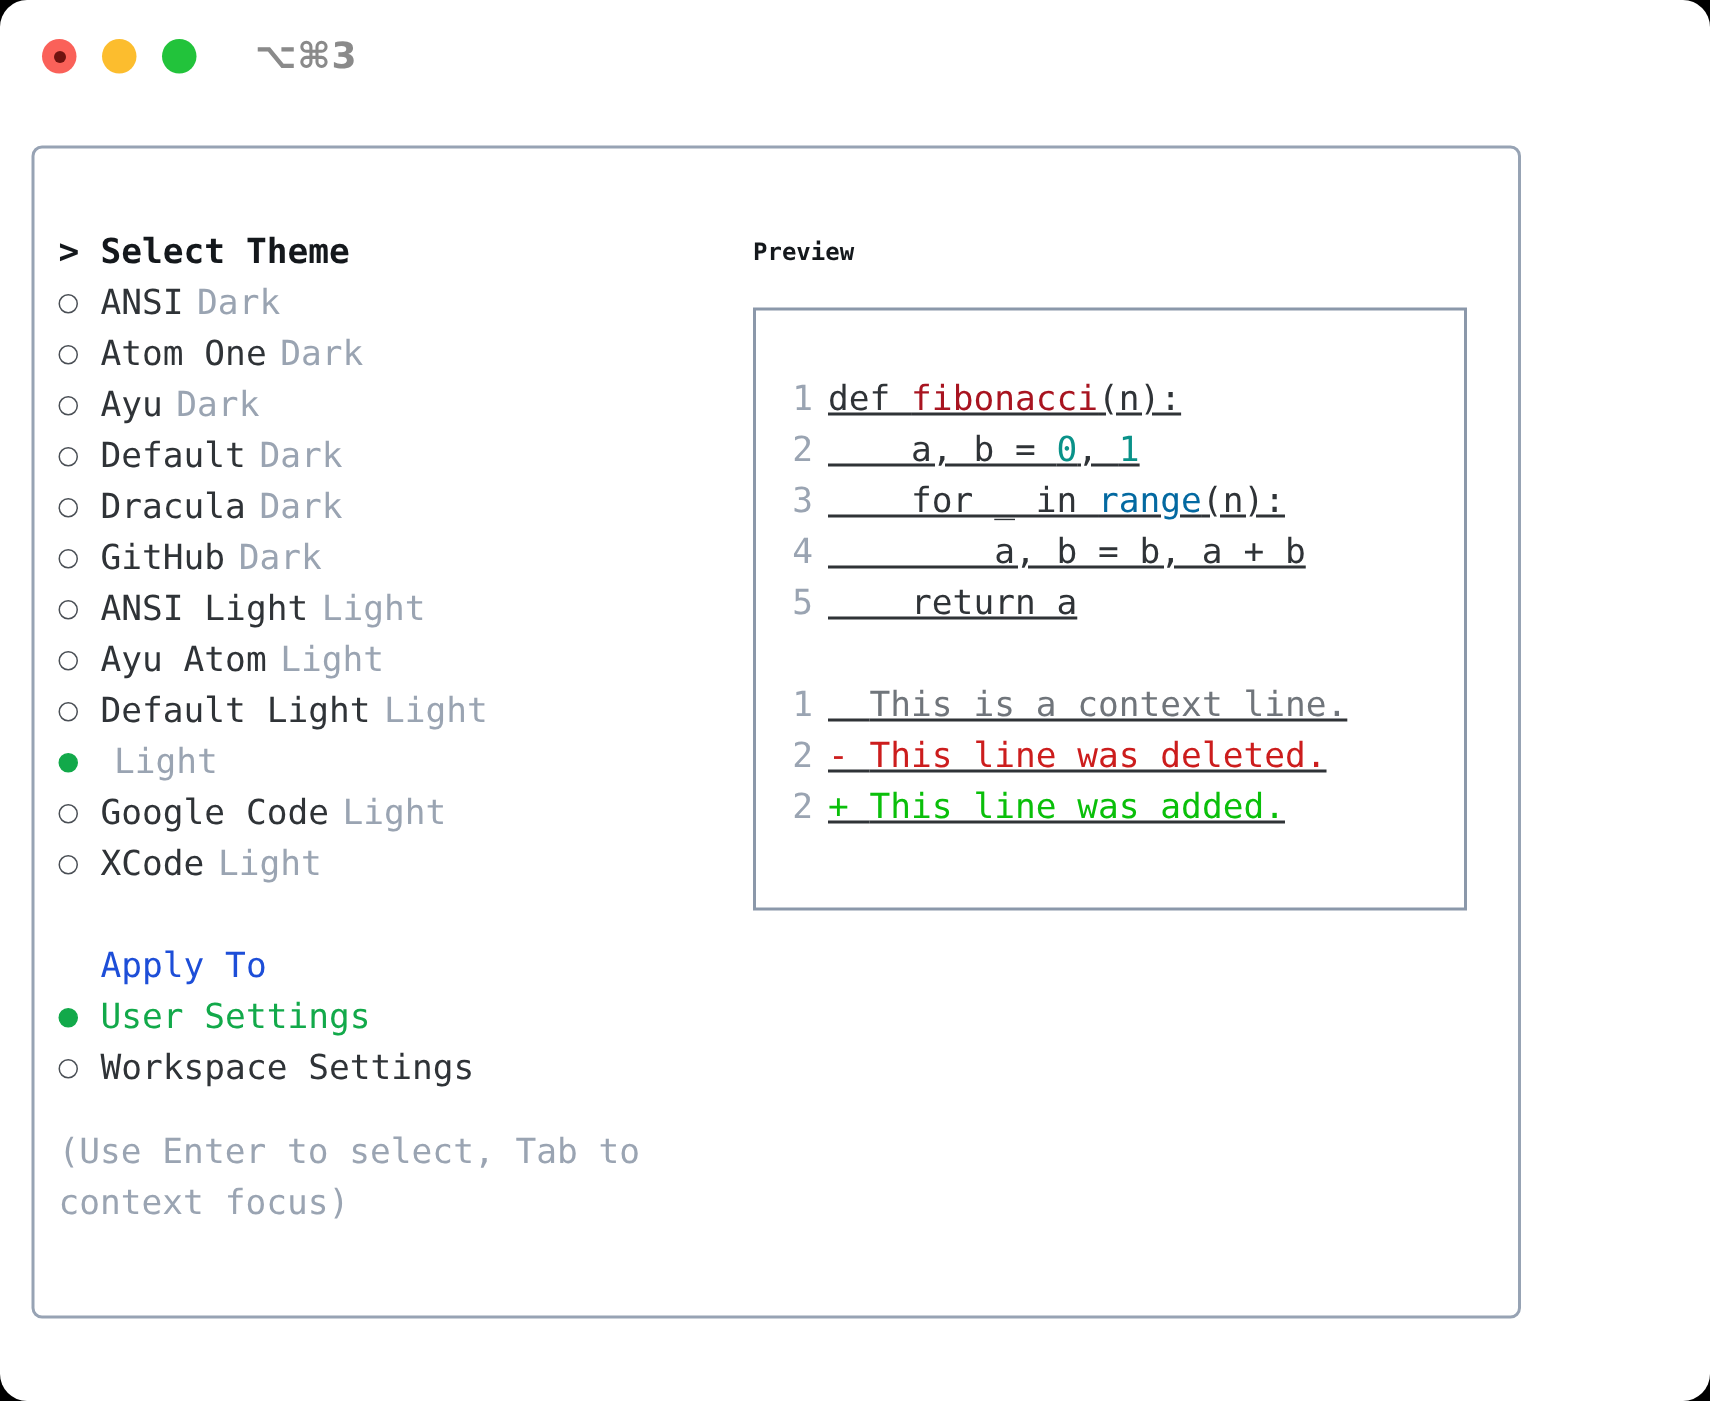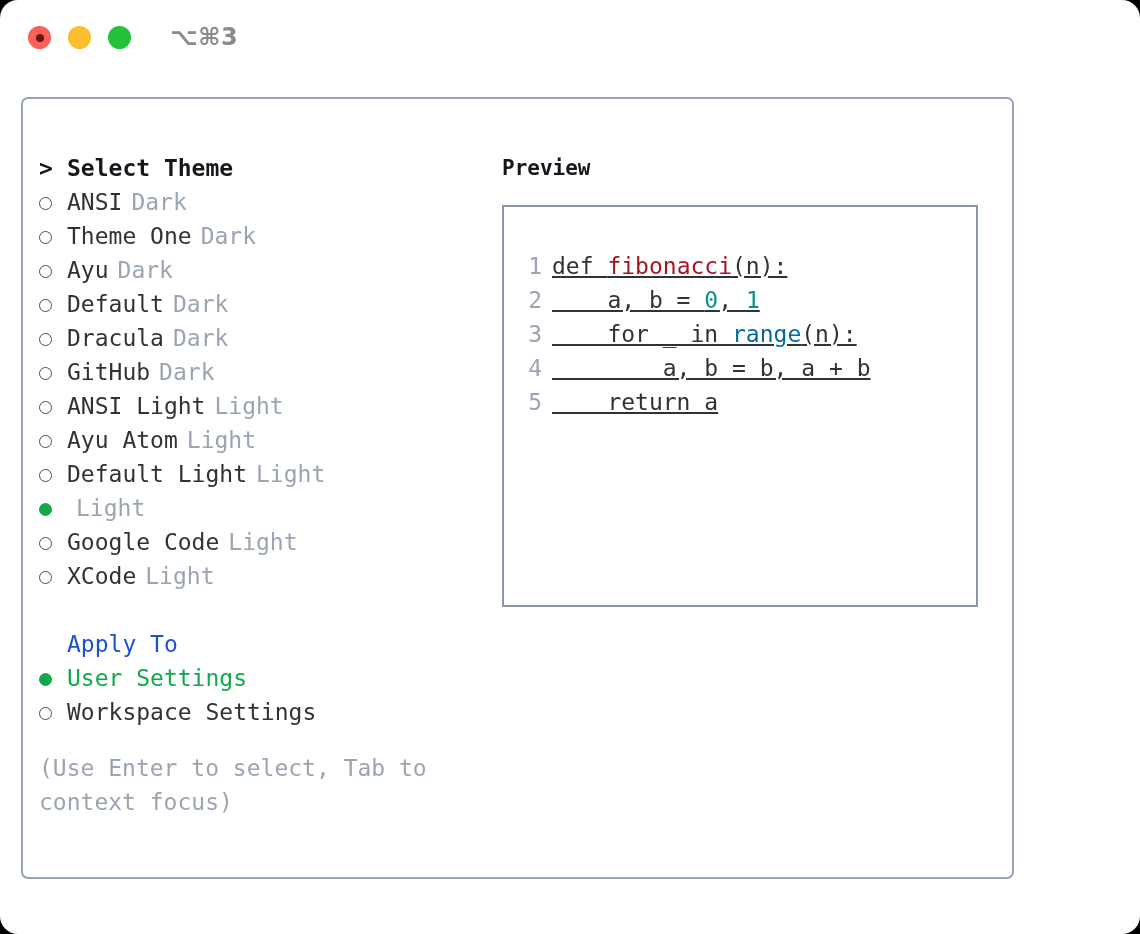--- a/index.html
+++ b/index.html
@@ -152,21 +152,21 @@
   }
 
   
   .right-col {
     position: absolute;
     left: 479px;
     top: 52px;
     width: 490px;
   }
   .preview-title {
-    font-size: 21px;
+    font-size: 16px;
     font-weight: bold;
     color: #14181c;
     line-height: 34px;
     height: 34px;
   }
   .code-box {
     margin-top: 20px;
     width: 476px;
     height: 402px;
     border: 2px solid #8b98aa;
@@ -224,21 +224,21 @@
         </div>
 
         <div id="theme-list">
             <div class="row">
               <span class="marker"><span class="radio"></span></span>
               <span class="label">ANSI</span>
               <span class="tag">Dark</span>
             </div>
             <div class="row">
               <span class="marker"><span class="radio"></span></span>
-              <span class="label">Theme One</span>
+              <span class="label">Atom One</span>
               <span class="tag">Dark</span>
             </div>
             <div class="row">
               <span class="marker"><span class="radio"></span></span>
               <span class="label">Ayu</span>
               <span class="tag">Dark</span>
             </div>
             <div class="row">
               <span class="marker"><span class="radio"></span></span>
               <span class="label">Default</span>
@@ -311,18 +311,23 @@
 
         <div class="code-box">
           <div id="code-lines">
               <div class="code-line"><span class="lineno">1</span><span class="kw">def </span><span class="fn">fibonacci</span><span class="kw">(n):</span></div>
               <div class="code-line"><span class="lineno">2</span><span class="kw">    a, b = </span><span class="num">0</span><span class="kw">, </span><span class="num">1</span></div>
               <div class="code-line"><span class="lineno">3</span><span class="kw">    for _ in </span><span class="builtin">range</span><span class="kw">(n):</span></div>
               <div class="code-line"><span class="lineno">4</span><span class="kw">        a, b = b, a + b</span></div>
               <div class="code-line"><span class="lineno">5</span><span class="kw">    return a</span></div>
             </div>
           <div class="gap-line"></div>
+          <div id="diff-lines">
+              <div class="code-line"><span class="lineno">1</span><span class="ctx">  </span><span class="ctx">This is a context line.</span></div>
+              <div class="code-line"><span class="lineno">2</span><span class="del">- </span><span class="del">This line was deleted.</span></div>
+              <div class="code-line"><span class="lineno">2</span><span class="add">+ </span><span class="add">This line was added.</span></div>
+            </div>
         </div>
       </div>
 
     </div>
   </div>
 </div>
 
 </body></html>

